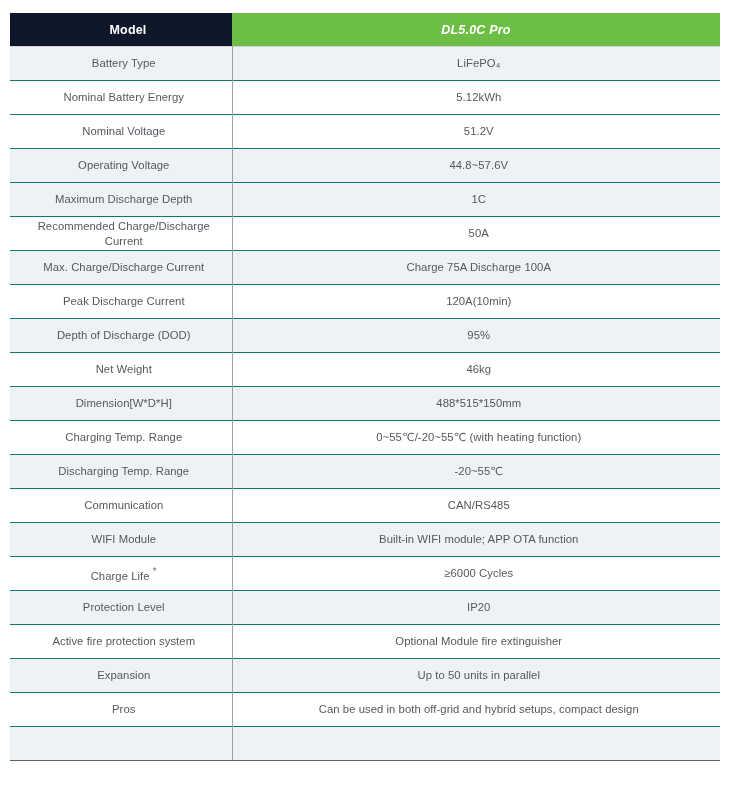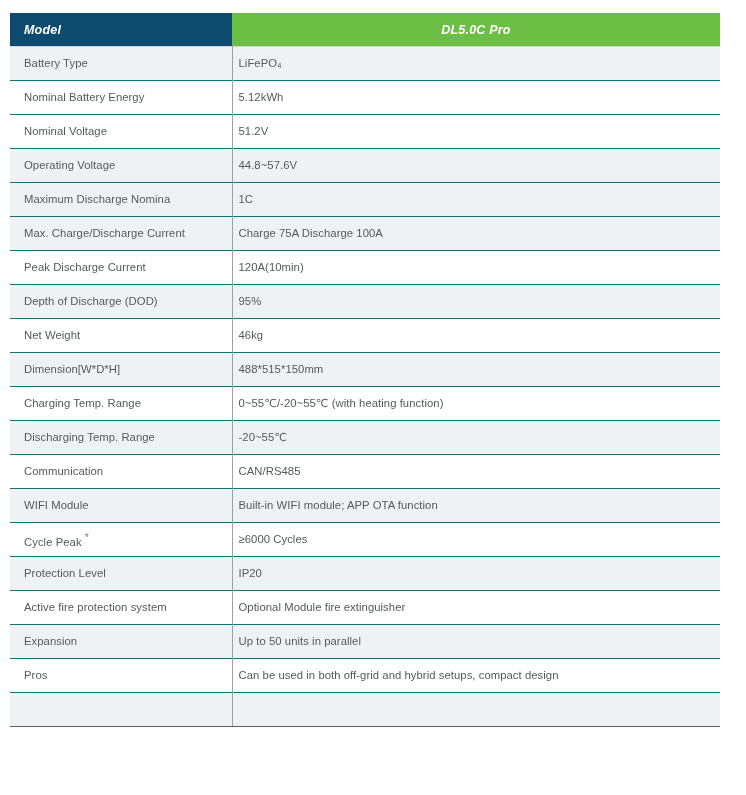--- a/index.html
+++ b/index.html
@@ -45,24 +45,23 @@
     padding: 0 0 0 0;
     margin: 0;
     font-size: 12.5px;
     font-weight: bold;
     letter-spacing: 0.2px;
     color: #ffffff;
     border: none;
     vertical-align: middle;
   }
   th.head-label {
-    background: #0c4a6e;
-    text-align: left;
+    background: #0f172a;
+    text-align: center;
     padding-left: 14px;
-    font-style: italic;
   }
   th.head-value {
     background: #6cbe45;
     text-align: center;
     font-style: italic;
   }
 
   
   tbody tr { height: 31px; }
 
@@ -74,27 +73,27 @@
     border-bottom: 0;
     vertical-align: middle;
     line-height: 1.25;
     letter-spacing: 0.05px;
   }
   tbody tr:last-child td {
     border-bottom: 1px solid #5a6169;
   }
 
   td.cell-label {
-    text-align: left;
+    text-align: center;
     padding-left: 14px;
     padding-right: 8px;
     border-right: 1px solid #9aa1a9;
   }
   td.cell-value {
-    text-align: left;
+    text-align: center;
     padding-left: 6px;
   }
 
   
   tbody tr.row-alt td { background: #eff2f5; }
   tbody tr.row-plain td { background: #ffffff; }
 
   
   tbody tr:first-child td { border-top: 1px solid #cfd4d9; }
   sup.star {
@@ -131,22 +130,26 @@
           </tr>
           <tr class="row-plain">
             <td class="cell-label"><span>Nominal Voltage</span></td>
             <td class="cell-value"><span>51.2V</span></td>
           </tr>
           <tr class="row-alt">
             <td class="cell-label"><span>Operating Voltage</span></td>
             <td class="cell-value"><span>44.8~57.6V</span></td>
           </tr>
           <tr class="row-alt">
-            <td class="cell-label"><span>Maximum Discharge Nomina</span></td>
+            <td class="cell-label"><span>Maximum Discharge Depth</span></td>
             <td class="cell-value"><span>1C</span></td>
+          </tr>
+          <tr class="row-plain">
+            <td class="cell-label"><span>Recommended Charge/Discharge Current</span></td>
+            <td class="cell-value"><span>50A</span></td>
           </tr>
           <tr class="row-alt">
             <td class="cell-label"><span>Max. Charge/Discharge Current</span></td>
             <td class="cell-value"><span>Charge 75A  Discharge 100A</span></td>
           </tr>
           <tr class="row-plain">
             <td class="cell-label"><span>Peak Discharge Current</span></td>
             <td class="cell-value"><span>120A(10min)</span></td>
           </tr>
           <tr class="row-alt">
@@ -171,21 +174,21 @@
           </tr>
           <tr class="row-plain">
             <td class="cell-label"><span>Communication</span></td>
             <td class="cell-value"><span>CAN/RS485</span></td>
           </tr>
           <tr class="row-alt">
             <td class="cell-label"><span>WIFI Module</span></td>
             <td class="cell-value"><span>Built-in WIFI module; APP OTA function</span></td>
           </tr>
           <tr class="row-plain">
-            <td class="cell-label"><span>Cycle Peak</span><sup class="star">*</sup></td>
+            <td class="cell-label"><span>Charge Life</span><sup class="star">*</sup></td>
             <td class="cell-value"><span>≥6000 Cycles</span></td>
           </tr>
           <tr class="row-alt">
             <td class="cell-label"><span>Protection Level</span></td>
             <td class="cell-value"><span>IP20</span></td>
           </tr>
           <tr class="row-plain">
             <td class="cell-label"><span>Active fire protection system</span></td>
             <td class="cell-value"><span>Optional Module fire extinguisher</span></td>
           </tr>

